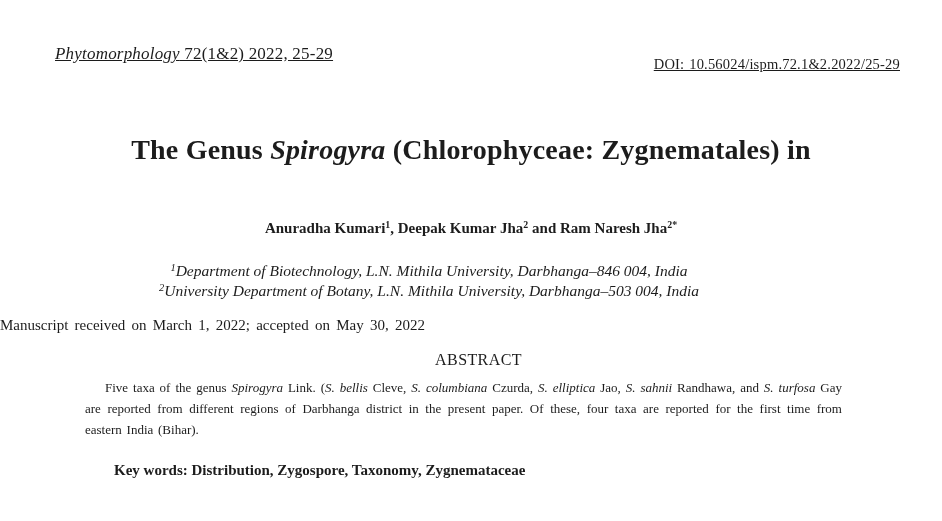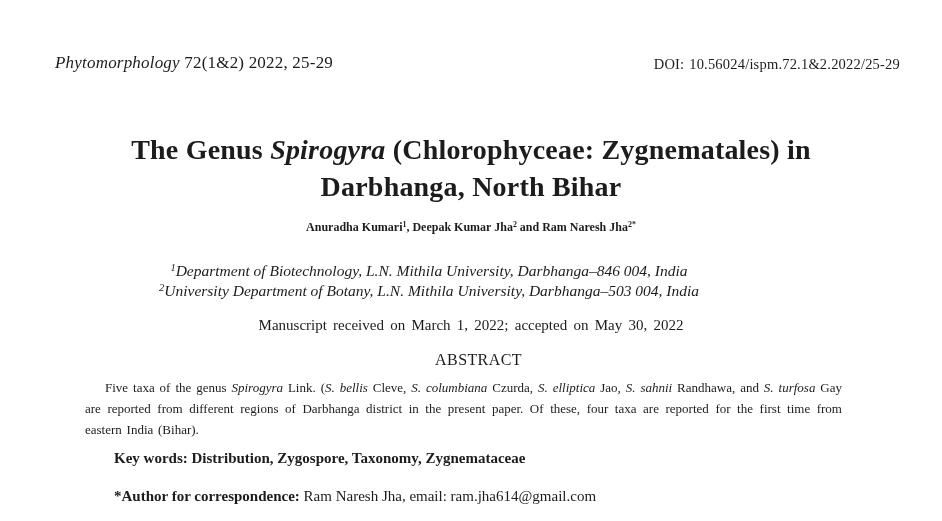--- a/index.html
+++ b/index.html
@@ -13,21 +13,22 @@
   .page {
     position: relative;
     width: 942px; height: 521px;
     background: #ffffff;
   }
   .header-row {
     position: absolute;
     top: 44px; left: 55px; right: 42px;
     display: flex;
     justify-content: space-between;
-    align-items: flex-end;
+    align-items: flex-start;
+    text-decoration: underline;
   }
   .journal-ref { font-size: 17px; letter-spacing: 0.2px; }
   .journal-ref .jname { font-style: italic; }
   .doi { font-size: 14.5px; letter-spacing: 0.2px; word-spacing: 1px; margin-top: 12px; }
 
   .title-block {
     position: absolute;
     top: 131px; left: 0; width: 942px;
     text-align: center;
     font-weight: bold;
@@ -35,21 +36,21 @@
     line-height: 37px;
     letter-spacing: 0.2px;
   }
   .title-block .it { font-style: italic; }
 
   .authors-line {
     position: absolute;
     top: 220px; left: 0; width: 942px;
     text-align: center;
     font-weight: bold;
-    font-size: 12px;
+    font-size: 15px;
   }
   .authors-line sup {
     font-size: 0.66em;
     position: relative;
     top: -0.55em;
     vertical-align: baseline;
     line-height: 0;
   }
 
   .affiliations {
@@ -64,21 +65,21 @@
     font-size: 0.68em;
     position: relative;
     top: -0.45em;
     vertical-align: baseline;
     line-height: 0;
   }
 
   .manuscript-line {
     position: absolute;
     top: 317px; left: 0; width: 942px;
-    text-align: center;
+    text-align: left;
     font-size: 15px;
     word-spacing: 2.5px;
   }
 
   .abstract-heading {
     position: absolute;
     top: 351px; left: 0; width: 942px;
     text-align: center;
     font-size: 16px;
     letter-spacing: 0.4px;
@@ -91,21 +92,21 @@
     font-size: 13px;
     line-height: 21.2px;
     text-align: justify;
     text-indent: 20px;
     word-spacing: 1.5px;
   }
   .abstract-body .it { font-style: italic; }
 
   .keywords-line {
     position: absolute;
-    top: 450px; left: 114px; right: 42px;
+    top: 462px; left: 114px; right: 42px;
     font-weight: bold;
     font-size: 15px;
   }
 
   .correspondence-line {
     position: absolute;
     top: 488px; left: 114px; right: 42px;
     font-size: 15px;
   }
   .correspondence-line .lead { font-weight: bold; }
@@ -119,21 +120,20 @@
     <div class="journal-ref">
       <span class="jname">Phytomorphology</span><span> 72(1&amp;2) 2022, 25-29</span>
     </div>
     <div class="doi">DOI: 10.56024/ispm.72.1&amp;2.2022/25-29</div>
   </div>
 
   <div class="title-block">
     <div>
       <span>The Genus </span><span class="it">Spirogyra</span><span> (Chlorophyceae: Zygnematales) in</span>
     </div>
-    <div>Darbhanga, North Bihar</div>
   </div>
 
   <div class="authors-line">
     <span>Anuradha Kumari</span><sup>1</sup><span>, Deepak Kumar Jha</span><sup>2</sup><span> and Ram Naresh Jha</span><sup>2*</sup>
   </div>
 
   <div class="affiliations">
     <div>
       <sup>1</sup><span>Department of Biotechnology, L.N. Mithila University, Darbhanga–846 004, India</span>
     </div>
@@ -145,17 +145,14 @@
   <div class="manuscript-line">Manuscript received on March 1, 2022; accepted on May 30, 2022</div>
 
   <div class="abstract-heading">ABSTRACT</div>
 
   <div class="abstract-body">
     <span>Five taxa of the genus </span><span class="it">Spirogyra</span><span> Link. (</span><span class="it">S. bellis</span><span> Cleve, </span><span class="it">S. columbiana</span><span> Czurda, </span><span class="it">S. elliptica</span><span> Jao, </span><span class="it">S. sahnii</span><span> Randhawa, and </span><span class="it">S. turfosa</span><span> Gay are reported from different regions of Darbhanga district in the present paper. Of these, four taxa are reported for the first time from eastern India (Bihar).</span>
   </div>
 
   <div class="keywords-line">Key words: Distribution, Zygospore, Taxonomy, Zygnemataceae</div>
 
-  <div class="correspondence-line">
-    <span class="lead">*Author for correspondence:</span><span> Ram Naresh Jha, email: ram.jha614@gmail.com</span>
-  </div>
 
 </div>
 
 </body></html>

